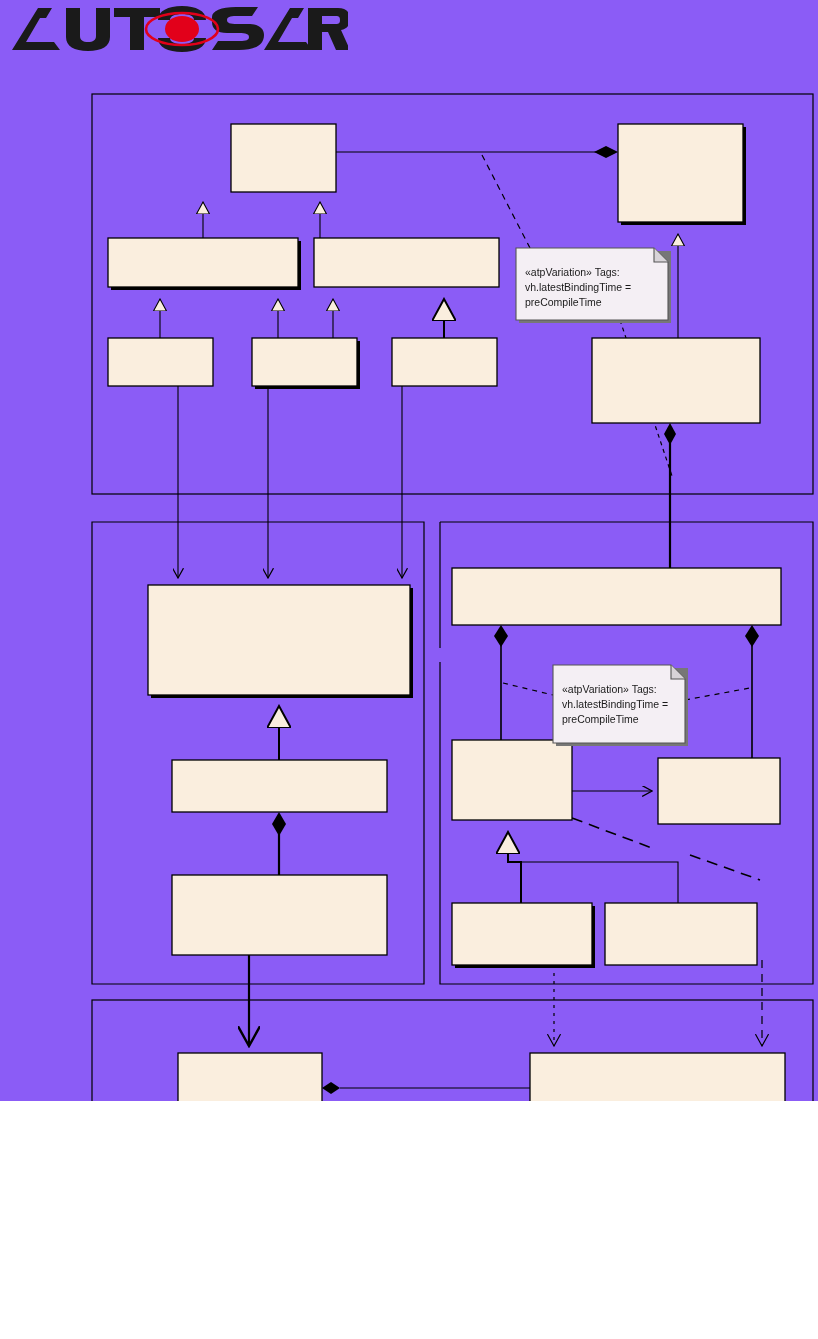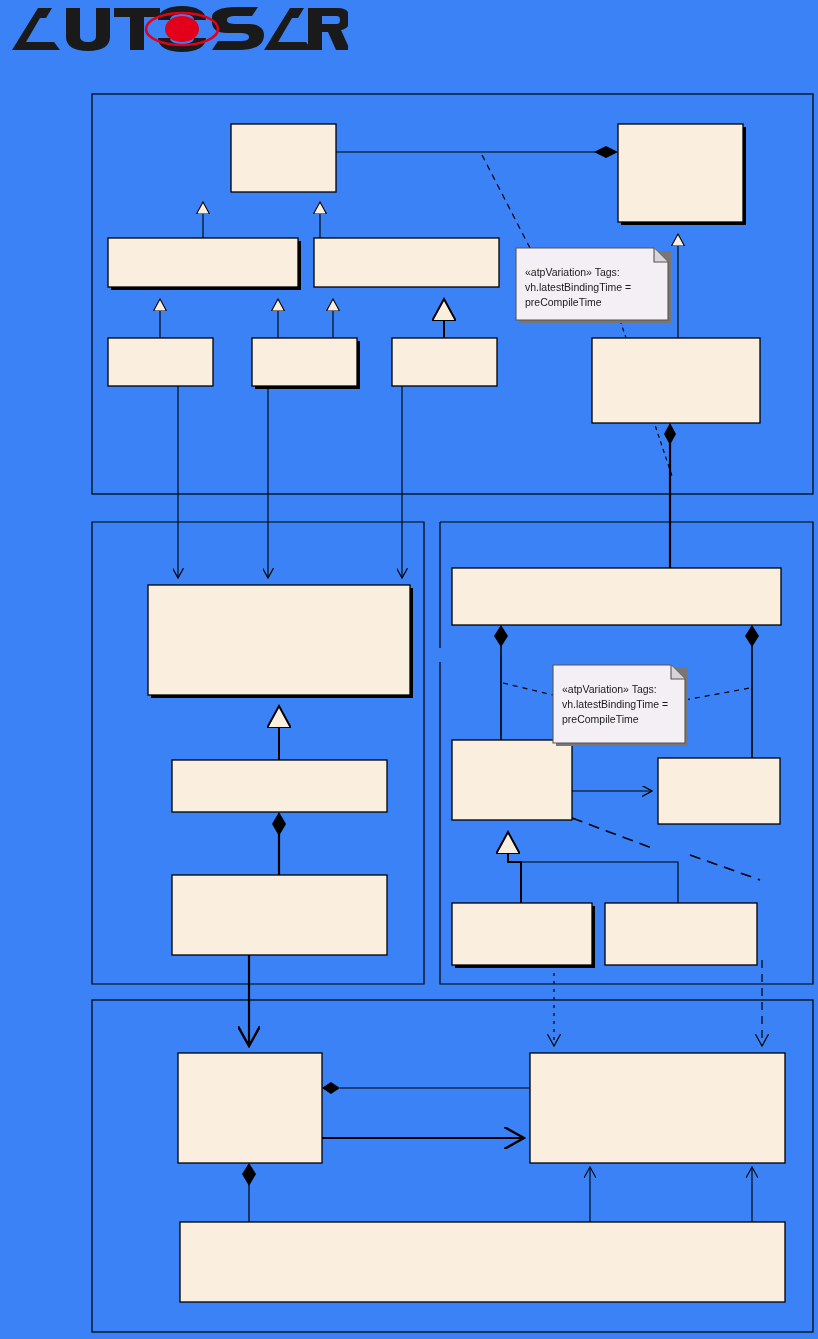--- a/index.html
+++ b/index.html
@@ -6,23 +6,23 @@
     margin: 0;
     padding: 0;
     background: #ffffff;
   }
   body {
     font-family: "Liberation Sans", sans-serif;
   }
   #page {
     position: relative;
     width: 818px;
-    height: 1339px;
+    height: 1101px;
     overflow: hidden;
-    background: #3b82f6;
+    background: #8b5cf6;
   }
   #logo {
     position: absolute;
     left: 8px;
     top: 2px;
     width: 340px;
     height: 56px;
   }
   #diagram-svg {
     position: absolute;

